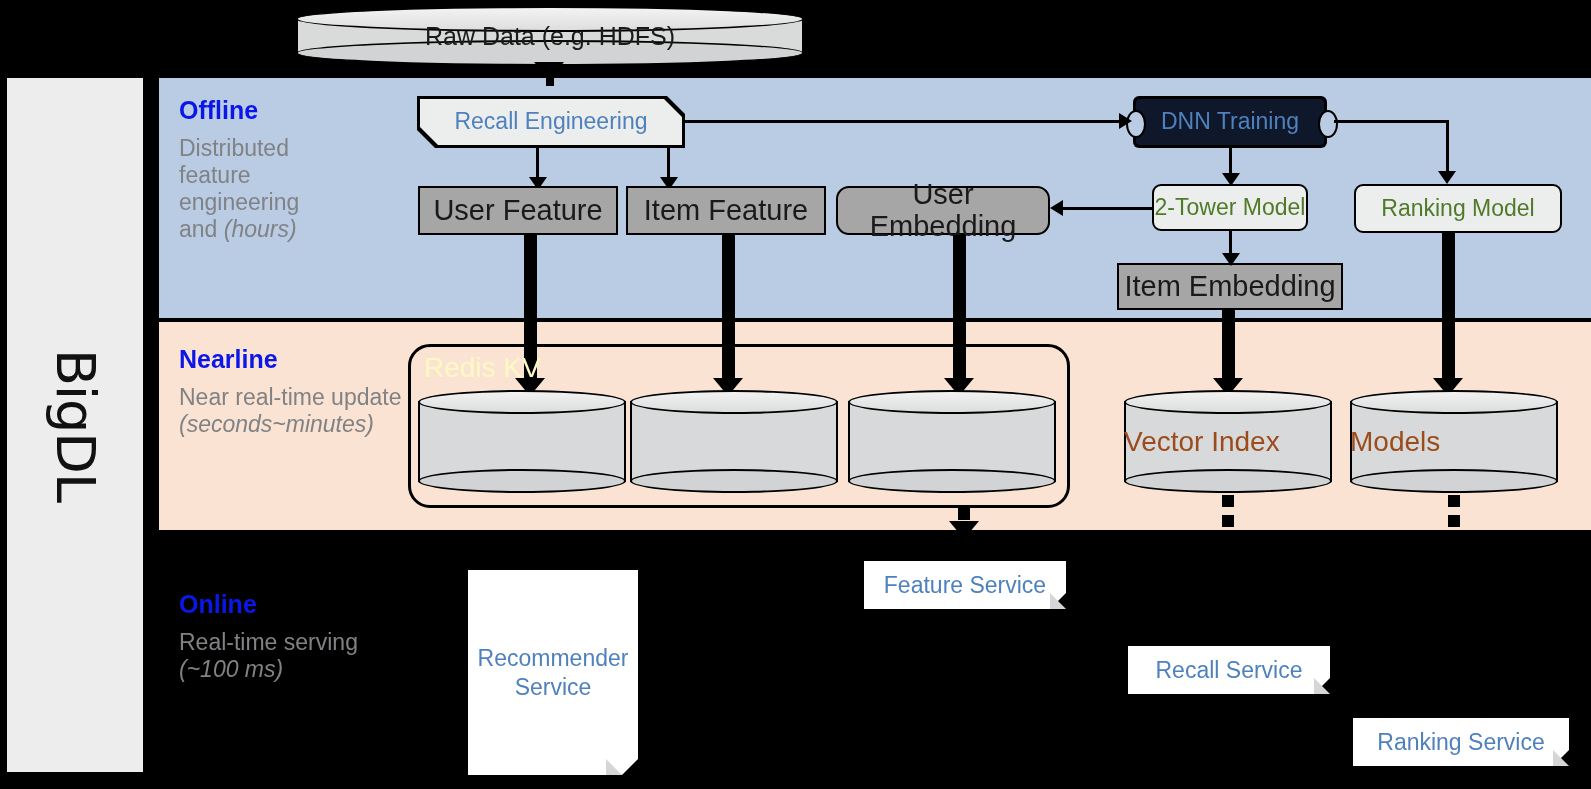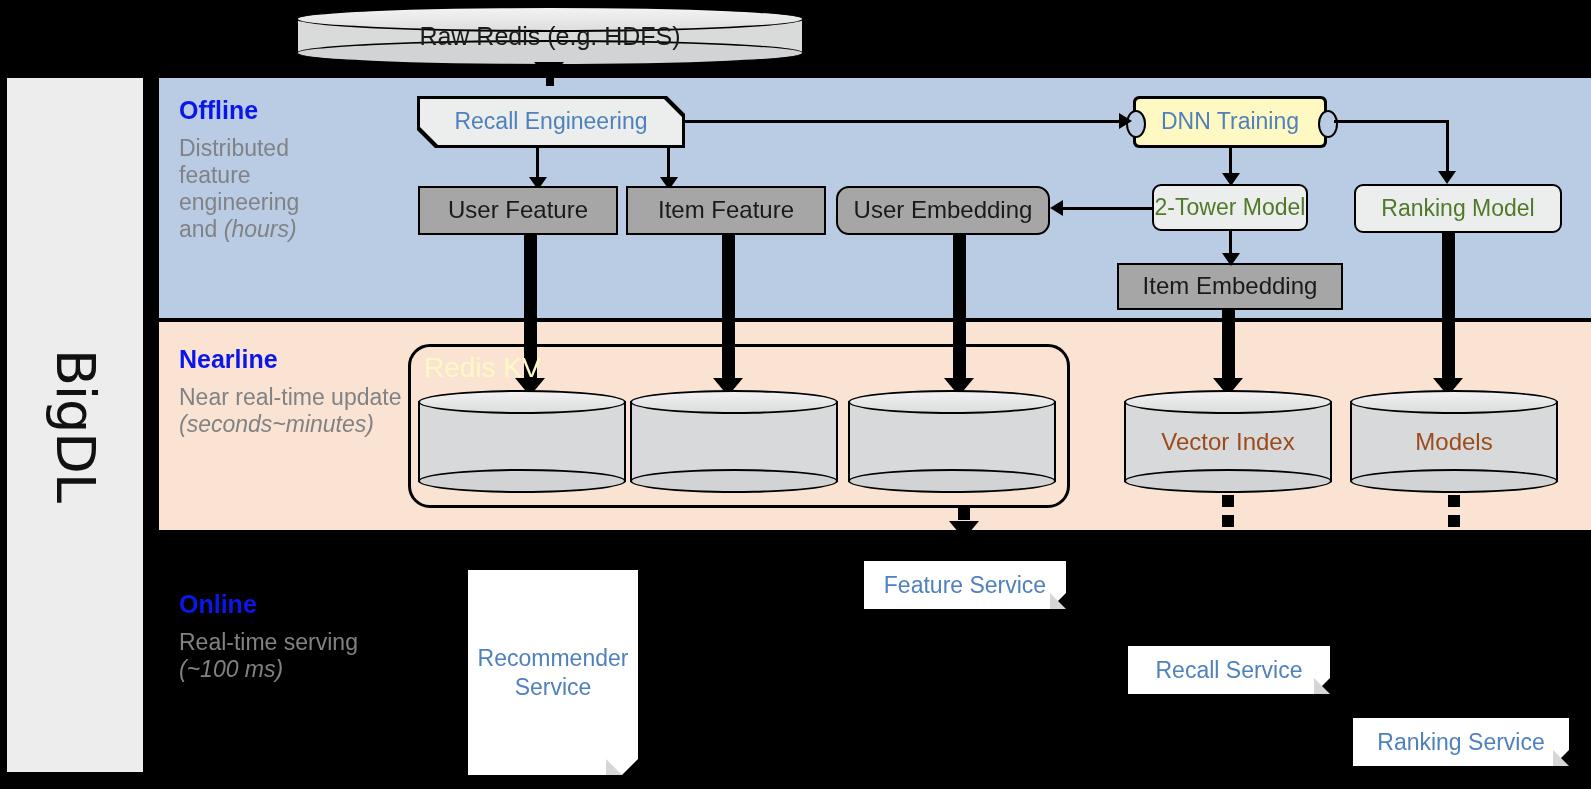--- a/index.html
+++ b/index.html
@@ -25,51 +25,51 @@
   #t-offline{left:20px;top:18px;}
   #s-offline{left:20px;top:57px;width:150px;}
   #t-nearline{left:20px;top:23px;}
   #s-nearline{left:20px;top:62px;width:230px;}
   #t-online{left:20px;top:56px;}
   #s-online{left:20px;top:95px;width:190px;}
 
   
   .node{position:absolute;box-sizing:border-box;display:flex;align-items:center;
         justify-content:center;text-align:center;line-height:1.1;}
-  .grayfeat{background:#a6a6a6;border:2px solid #000;color:#1a1a1a;font-size:24px;}
+  .grayfeat{background:#a6a6a6;border:2px solid #000;color:#1a1a1a;font-size:29px;}
   .lightbox{background:#eceded;border:2.5px solid #000;font-size:23px;}
   .green-txt{color:#4f7a28;}
   .rounded{border-radius:9px;}
 
   
   #n-featureeng{
      background:#eceded;border:0;font-size:23px;color:#4f81bd;
      clip-path:polygon(0 0, calc(100% - 18px) 0, 100% 18px, 100% 100%, 18px 100%, 0 calc(100% - 18px));
   }
   #n-featureeng-outline{
      background:#000;
      clip-path:polygon(0 0, calc(100% - 18px) 0, 100% 18px, 100% 100%, 18px 100%, 0 calc(100% - 18px));
   }
   
-  #n-dnn{background:#fef9c3;border:0;font-size:23px;color:#4f81bd;
+  #n-dnn{background:#0f172a;border:0;font-size:23px;color:#4f81bd;
      clip-path:polygon(0% 0%,100% 0%,100% 100%,0% 100%);
      border-radius:4px;}
   #n-dnn-outline{background:#000;border-radius:6px;}
   .notch{position:absolute;background:#b9cce4;border:2.5px solid #000;border-radius:50%;}
 
   
   .cyl{position:absolute;}
   .cyl .body{position:absolute;left:0;right:0;top:11px;bottom:11px;
      background:#d8d9da;border-left:2.5px solid #000;border-right:2.5px solid #000;}
   .cyl .top{position:absolute;left:0;right:0;top:0;height:24px;border-radius:50%;
      background:linear-gradient(#f2f2f3,#dcdddd);border:2.5px solid #000;box-sizing:border-box;}
   .cyl .bot{position:absolute;left:0;right:0;bottom:0;height:24px;border-radius:50%;
      background:#d2d3d4;border:2.5px solid #000;box-sizing:border-box;}
   .cyl .lbl{position:absolute;left:0;right:0;top:50%;transform:translateY(-50%);
-     text-align:center;font-size:24px;color:#9c4b1b;z-index:3;}
+     font-size:28px;color:#9c4b1b;z-index:3;}
 
   
   #rawdata{position:absolute;left:296px;top:6px;width:508px;height:60px;}
   #rawdata .body{position:absolute;left:0;right:0;top:12px;bottom:12px;background:#d9dada;
      border-left:2.5px solid #000;border-right:2.5px solid #000;}
   #rawdata .top{position:absolute;left:0;right:0;top:0;height:26px;border-radius:50%;
      background:linear-gradient(#f3f3f3,#dedede);border:2.5px solid #000;box-sizing:border-box;}
   #rawdata .bot{position:absolute;left:0;right:0;bottom:0;height:26px;border-radius:50%;
      background:#d2d3d4;border:2.5px solid #000;box-sizing:border-box;}
   #rawdata .lbl{position:absolute;left:0;right:0;top:50%;transform:translateY(-50%);
@@ -120,21 +120,21 @@
 
   <div class="band" id="band-online">
     <div class="band-title" id="t-online">Online</div>
     <div class="band-sub" id="s-online"><span>Real-time serving </span><span class="it">(~100 ms)</span></div>
   </div>
 
   <div id="rawdata">
     <div class="body"></div>
     <div class="bot"></div>
     <div class="top"></div>
-    <div class="lbl">Raw Redis (e.g. HDFS)</div>
+    <div class="lbl">Raw Data (e.g. HDFS)</div>
   </div>
 
   <div class="ln" style="left:546px;top:66px;width:8px;height:20px;"></div>
   <div class="arrowdown-thick" style="left:534px;top:62px;"></div>
 
   <div class="node" id="n-featureeng-outline" style="left:417px;top:96px;width:268px;height:52px;"></div>
   <div class="node" id="n-featureeng" style="left:420px;top:99px;width:262px;height:46px;">Recall Engineering</div>
 
   <div class="node" id="n-dnn-outline" style="left:1133px;top:96px;width:194px;height:52px;"></div>
   <div class="node" id="n-dnn" style="left:1136px;top:99px;width:188px;height:46px;">DNN Training</div>

